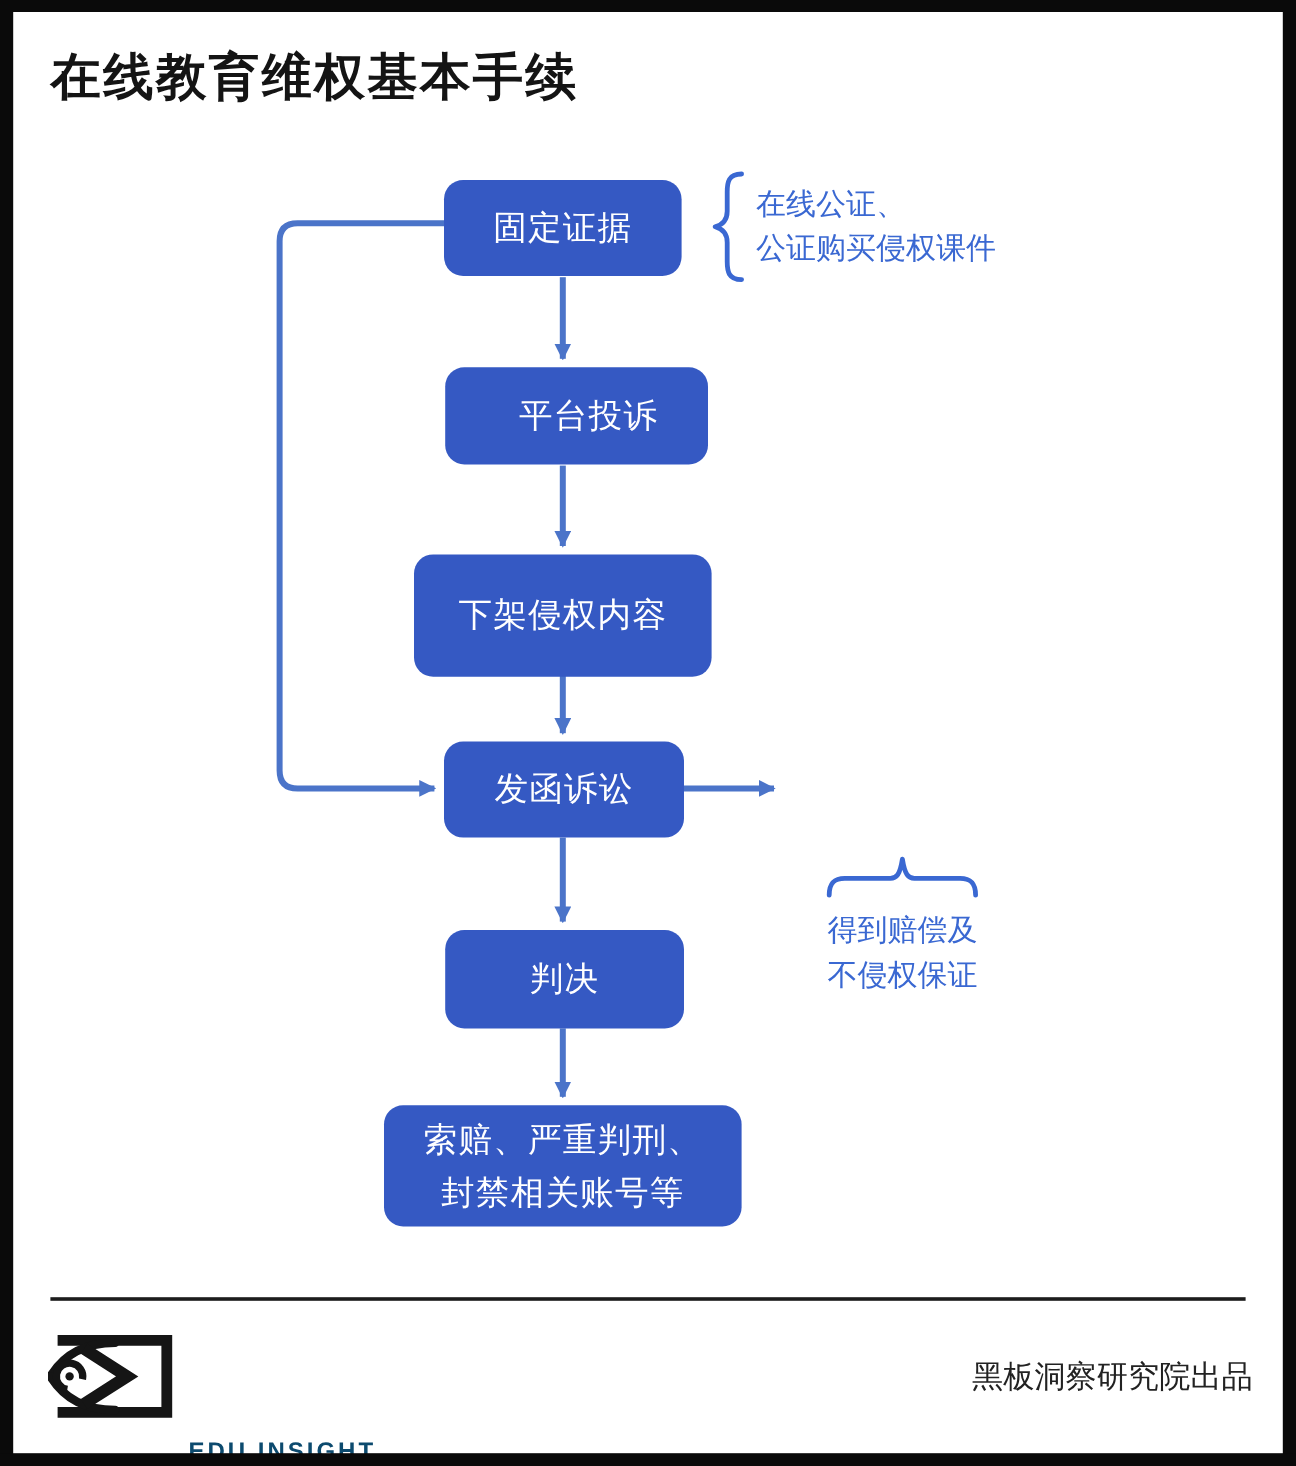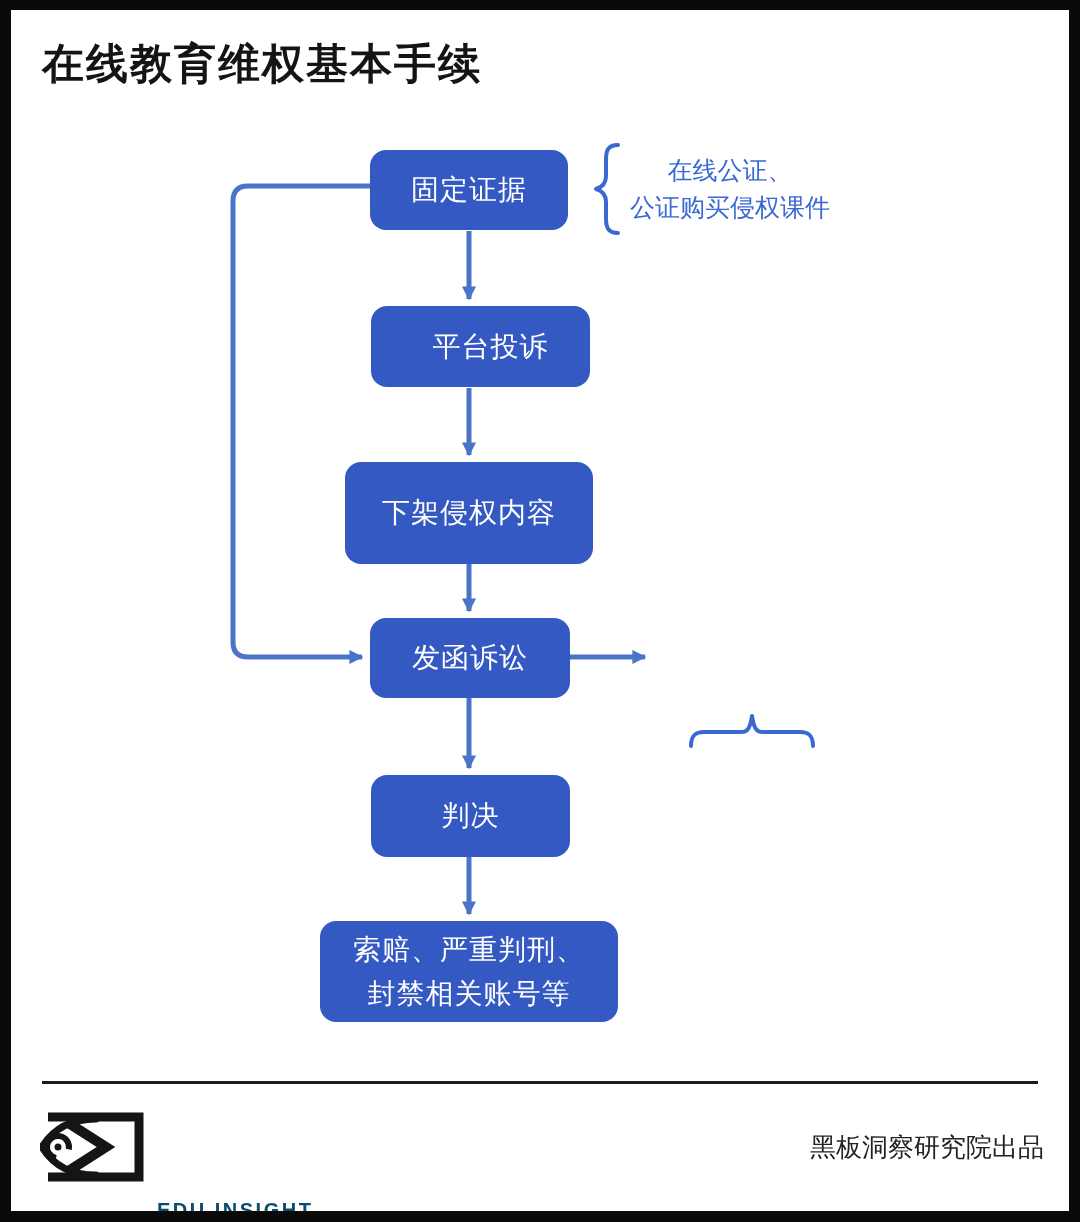--- a/index.html
+++ b/index.html
@@ -38,21 +38,21 @@
   .node-penalty    { left:320px; top:921px; width:298px; height:101px; }
 
   .brace { position:absolute; z-index:2; }
   .brace-evidence   { left:590px; top:142px; }
   .brace-settlement { left:686px; top:708px; }
 
   .annotation {
     position:absolute; z-index:2; color:#3A68D2;
     font-size:25px; line-height:37px; white-space:nowrap;
   }
-  .annotation-evidence   { left:630px; top:152px; text-align:center; }
+  .annotation-evidence   { left:630px; top:152px; text-align:left; }
   .annotation-settlement { left:686px; top:756px; width:132px; text-align:center; line-height:38px; }
 
   .separator { position:absolute; left:42px; top:1081px; width:996px; height:3px; background:#1c1c1c; z-index:2; }
 
   .logo { position:absolute; left:40px; top:1112px; z-index:2; }
   .logo-cn {
     position:absolute; left:156px; top:1120px; z-index:2;
     font-size:34px; font-weight:800; color:#1a1a1a; letter-spacing:9px; white-space:nowrap;
   }
   .logo-en {
@@ -117,20 +117,24 @@
     <path d="M28,3 C17,3 16,10 16,18 L16,34 C16,41 13,45 6,47 C13,49 16,53 16,60 L16,76 C16,84 17,91 28,91" fill="none" stroke="#3A68D2" stroke-width="4" stroke-linecap="round" stroke-linejoin="round"></path>
   </svg>
   <div class="annotation annotation-evidence">
     <div>在线公证、</div>
     <div>公证购买侵权课件</div>
   </div>
 
   <svg class="brace brace-settlement" width="132" height="42" viewBox="0 0 132 42">
     <path d="M5,38 C5,27 10,24 18,24 L56,24 C61,24 64,21 66,8 C68,21 71,24 76,24 L114,24 C122,24 127,27 127,38" fill="none" stroke="#3A68D2" stroke-width="4" stroke-linecap="round" stroke-linejoin="round"></path>
   </svg>
+  <div class="annotation annotation-settlement">
+    <div>得到赔偿及</div>
+    <div>不侵权保证</div>
+  </div>
 
   <div class="separator"></div>
 
   <svg class="logo" width="106" height="70" viewBox="0 0 106 70">
     <path d="M8,5 H99 V65 H8" fill="none" stroke="#151515" stroke-width="9"></path>
     <path d="M2,35 C16,12 38,7 56,7" fill="none" stroke="#151515" stroke-width="7" stroke-linecap="round"></path>
     <path d="M2,35 C16,58 38,63 56,63" fill="none" stroke="#151515" stroke-width="7" stroke-linecap="round"></path>
     <path d="M30,12 L66,35 L30,58" fill="none" stroke="#151515" stroke-width="10"></path>
     <circle cx="18" cy="35" r="11" fill="none" stroke="#151515" stroke-width="6" stroke-dasharray="52 18" transform="rotate(100 18 35)"></circle>
     <circle cx="18" cy="35" r="3.5" fill="#151515"></circle>

